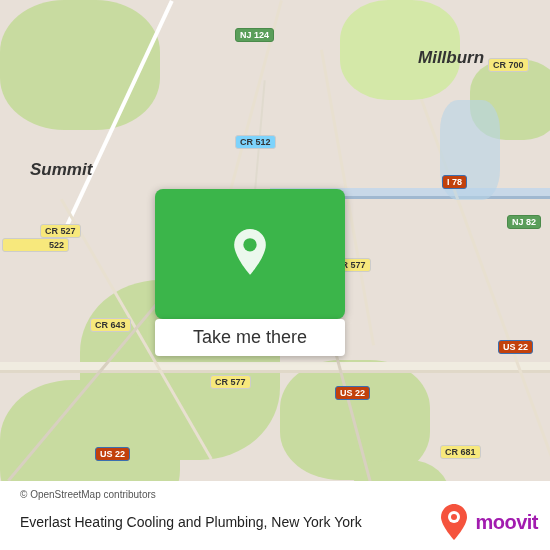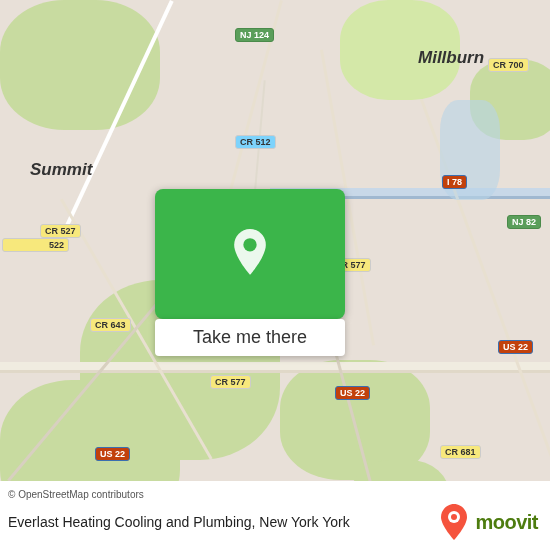--- a/index.html
+++ b/index.html
@@ -71,21 +71,21 @@
       text-align: center;
     }
 
     
     #bottom-bar {
       position: absolute;
       bottom: 0;
       left: 0;
       width: 550px;
       background-color: #ffffff;
-      padding: 8px 12px 10px 8px;
+      padding: 8px 12px 10px 20px;
       z-index: 20;
     }
 
     #attribution {
       font-size: 10px;
       color: #555;
       margin-bottom: 4px;
     }
 
     #bottom-content {
@@ -109,21 +109,21 @@
     }
 
     #moovit-pin {
       width: 30px;
       height: 36px;
     }
 
     #moovit-text {
       font-size: 20px;
       font-weight: 700;
-      color: #4d7c0f;
+      color: #a21caf;
       letter-spacing: -0.5px;
     }
 
     
     .road-badge {
       position: absolute;
       background-color: #f7e87c;
       border: 1px solid #ccc;
       border-radius: 3px;
       font-size: 9px;

